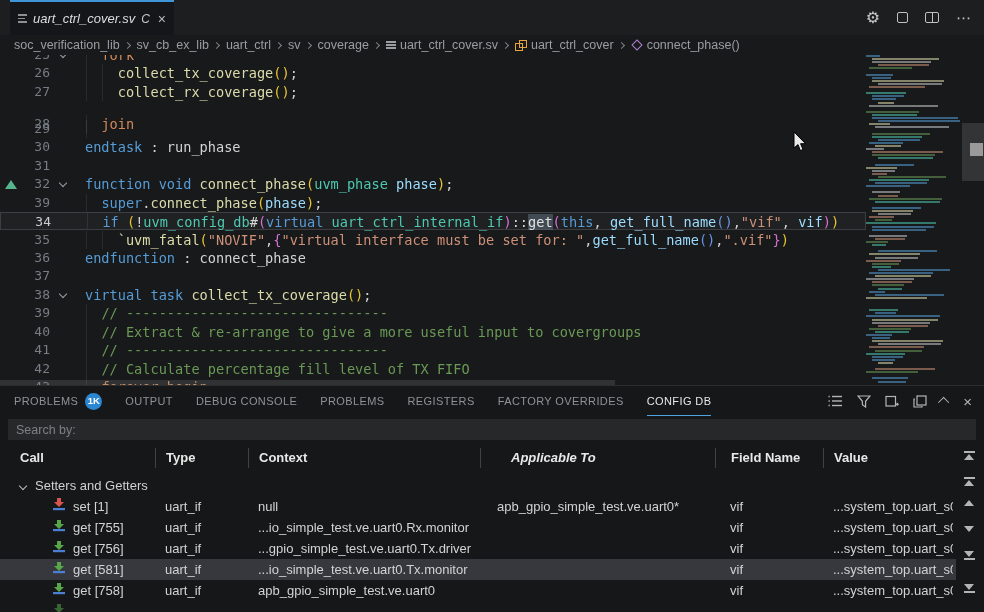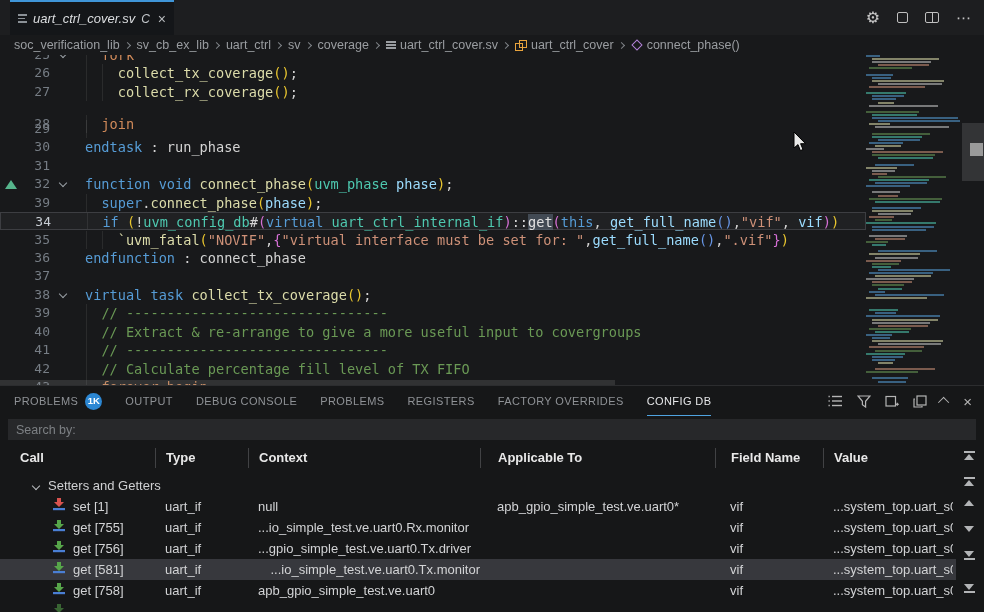--- a/index.html
+++ b/index.html
@@ -87,21 +87,21 @@
   .search::placeholder { color:#7d8084; }
 
   .thead { position:absolute; top:59px; left:0; right:28px; height:26px; display:flex; align-items:center; }
   .th { font-size:13px; font-weight:bold; color:#e8e8e8; height:20px; line-height:20px; white-space:nowrap; overflow:hidden; }
   .th + .th { border-left:1px solid #414244; }
 
   .tbody { position:absolute; top:89px; left:0; right:28px; bottom:0; overflow:hidden; }
   .trow { display:flex; align-items:center; height:21px; font-size:13px; color:#d2d3d5; }
   .trow.selected { background:#37383d; }
   .td { white-space:nowrap; overflow:hidden; height:21px; line-height:21px; }
-  .group-row { display:flex; align-items:center; height:21px; font-size:13px; color:#cfd0d2; padding-left:33px; gap:9px; }
+  .group-row { display:flex; align-items:center; height:21px; font-size:13px; color:#cfd0d2; padding-left:20px; gap:9px; }
   .grp-chev { width:6px; height:6px; border-right:1.4px solid #b9bcbf; border-bottom:1.4px solid #b9bcbf; transform:rotate(45deg); }
   .call-cell { display:flex; align-items:center; gap:7px; padding-left:52px; }
   .rowicon { flex:0 0 auto; }
 
   .scrollicons { position:absolute; right:4px; top:59px; bottom:0; width:20px; }
   .sicon { position:absolute; left:2px; width:14px; display:flex; flex-direction:column; align-items:center; gap:1px; }
   .tri-u { width:0; height:0; border-left:5px solid transparent; border-right:5px solid transparent; border-bottom:6px solid #b2b4b6; }
   .tri-d { width:0; height:0; border-left:5px solid transparent; border-right:5px solid transparent; border-top:6px solid #b2b4b6; }
   .sbar  { width:11px; height:2px; background:#b2b4b6; }
 </style>
@@ -428,21 +428,21 @@
       <span class="pa-chev"></span>
       <span class="pa-close">×</span>
     </div>
 
     <input class="search" value="" placeholder="Search by:" style="">
 
     <div class="thead" id="thead">
         <div class="th" style="width: 155px; padding-left: 20px;">Call</div>
         <div class="th" style="width: 93px; padding-left: 10px;">Type</div>
         <div class="th" style="width: 232px; padding-left: 10px;">Context</div>
-        <div class="th" style="width: 235px; padding-left: 17px;">Applicable To</div>
+        <div class="th" style="width: 235px; padding-left: 30px; font-style: italic;">Applicable To</div>
         <div class="th" style="width: 108px; padding-left: 15px;">Field Name</div>
         <div class="th" style="width: 130px; padding-left: 10px;">Value</div>
       </div>
     <div class="tbody" id="tbody">
         <div class="group-row">
           <span class="grp-chev"></span>
           <span>Setters and Getters</span>
         </div>
         <div class="trow">
           <div class="td call-cell" style="width: 155px;">
@@ -488,21 +488,21 @@
         </div>
         <div class="trow selected">
           <div class="td call-cell" style="width: 155px;">
             <span class="rowicon"><svg width="14" height="14" viewBox="0 0 14 14">
                 <polygon points="5,9 9,9 9,5 12,5 7,0 2,5 5,5" transform="translate(0,1) scale(1,-1) translate(0,-10)" fill="#57a64a"></polygon>
                 <rect x="1" y="11" width="12" height="2.2" fill="#4a7fd4"></rect>
               </svg></span>
             <span>get [581]</span>
           </div>
           <div class="td" style="width: 93px; padding-left: 10px;">uart_if</div>
-          <div class="td" style="width: 232px; padding-left: 10px; text-align: right;">...io_simple_test.ve.uart0.Tx.monitor</div>
+          <div class="td" style="width: 232px; padding-left: 10px;">...io_simple_test.ve.uart0.Tx.monitor</div>
           <div class="td" style="width: 235px; padding-left: 17px;"></div>
           <div class="td" style="width: 108px; padding-left: 15px;">vif</div>
           <div class="td" style="width: 130px; padding-left: 10px;">...system_top.uart_s0</div>
         </div>
         <div class="trow">
           <div class="td call-cell" style="width: 155px;">
             <span class="rowicon"><svg width="14" height="14" viewBox="0 0 14 14">
                 <polygon points="5,9 9,9 9,5 12,5 7,0 2,5 5,5" transform="translate(0,1) scale(1,-1) translate(0,-10)" fill="#57a64a"></polygon>
                 <rect x="1" y="11" width="12" height="2.2" fill="#4a7fd4"></rect>
               </svg></span>

